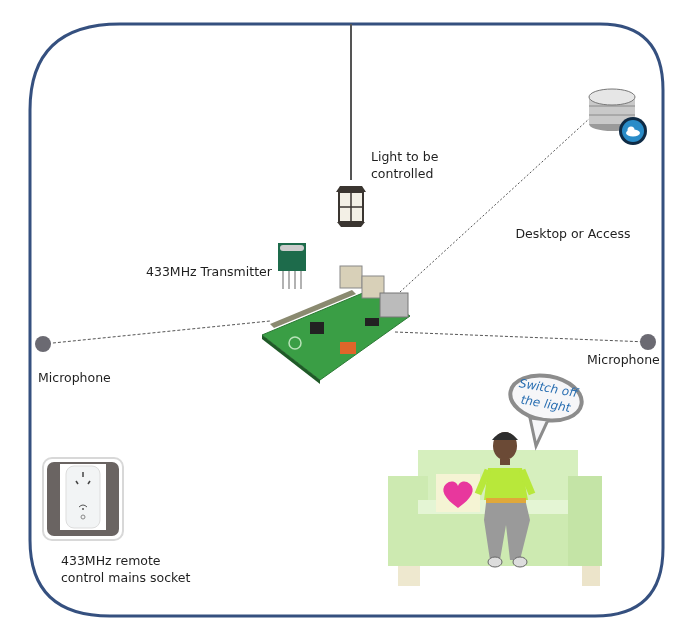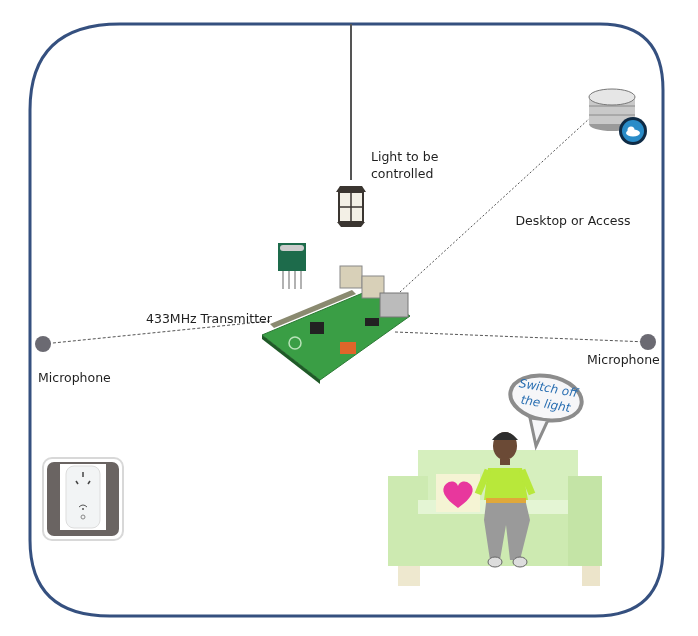--- a/index.html
+++ b/index.html
@@ -113,27 +113,31 @@
       <path d="M530,418 L536,446 L548,420 Z" fill="#f6f6f8" stroke="#8c8c8c" stroke-width="3"></path>
       <ellipse cx="546" cy="398" rx="33" ry="19" fill="#f6f6f8" transform="rotate(10 546 398)"></ellipse>
     </g>
   </svg>
 
   <div class="label" style="left:371px; top:148px;">
     <div>Light to be</div>
     <div>controlled</div>
   </div>
 
-  <div class="label center" style="left:508px; top:212px; width:130px;text-align:center;">
+  <div class="label center" style="left:508px; top:225px; width:130px;text-align:center;">
     <div>Desktop or Access</div>
   </div>
 
-  <div class="label" style="left:146px; top:263px;margin-top:47px;">433MHz  Transmitter</div>
+  <div class="label" style="left:146px; top:263px;">433MHz  Transmitter</div>
 
   <div class="label" style="left:38px; top:369px;">Microphone</div>
   <div class="label" style="left:587px; top:351px;">Microphone</div>
 
+  <div class="label" style="left:61px; top:552px;">
+    <div>433MHz  remote</div>
+    <div>control mains socket</div>
+  </div>
 
   <div class="label center" style="left:512px; top:380px; width:70px; font-size:12px; line-height:16px; color:#2a6fb2; font-style:italic; transform:rotate(10deg);">
     <div>Switch off</div>
     <div>the light</div>
   </div>
 </div>
 
 </body></html>

